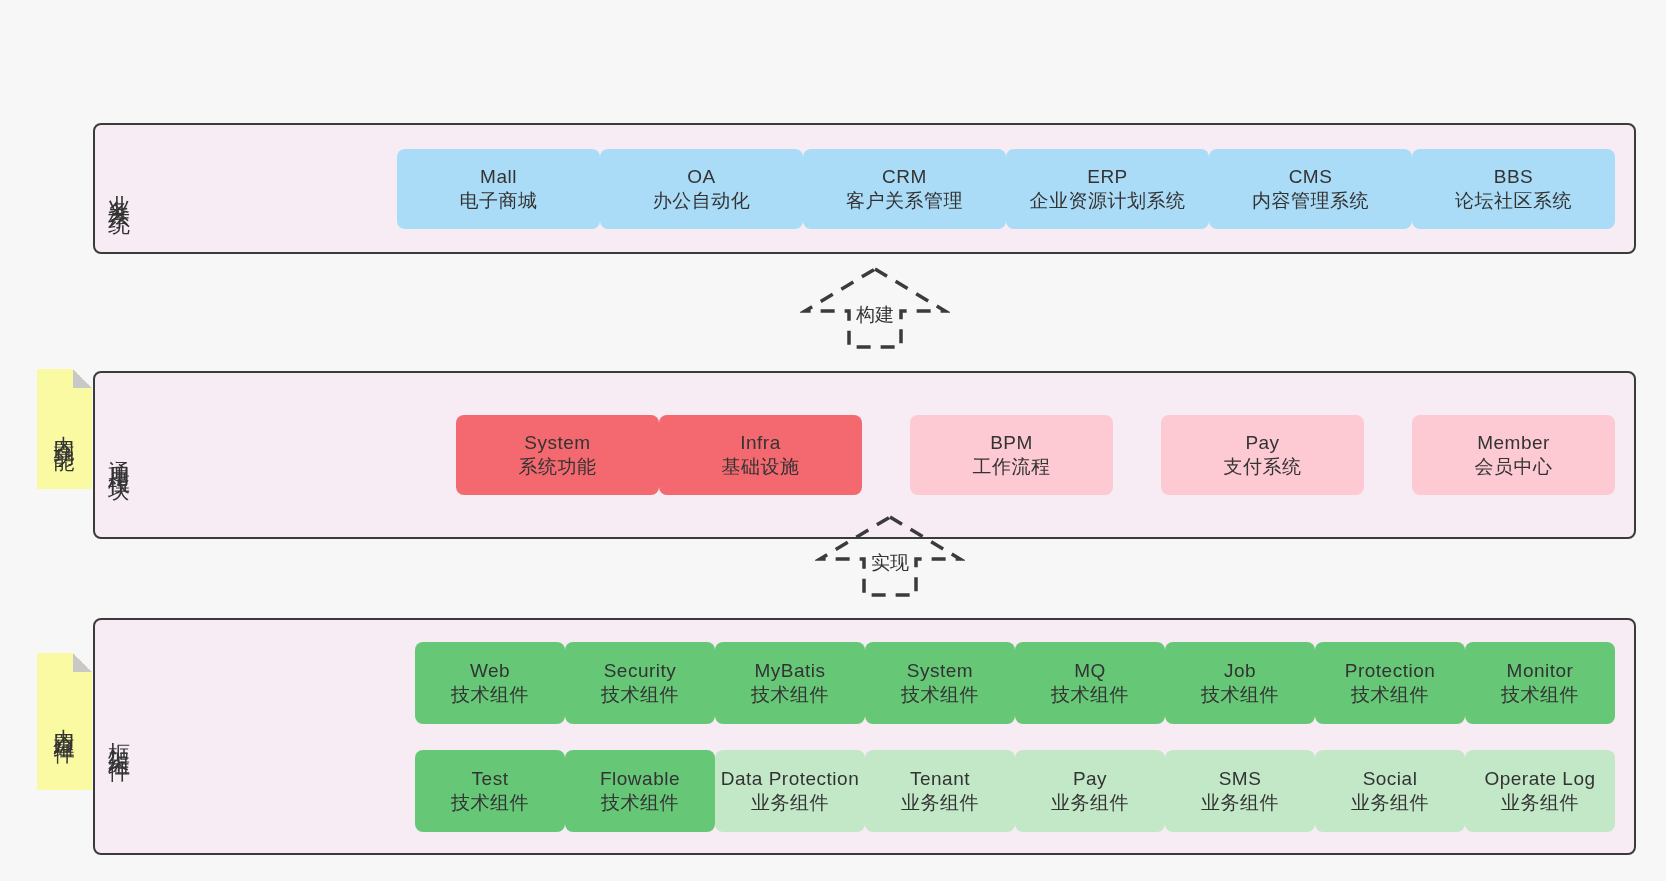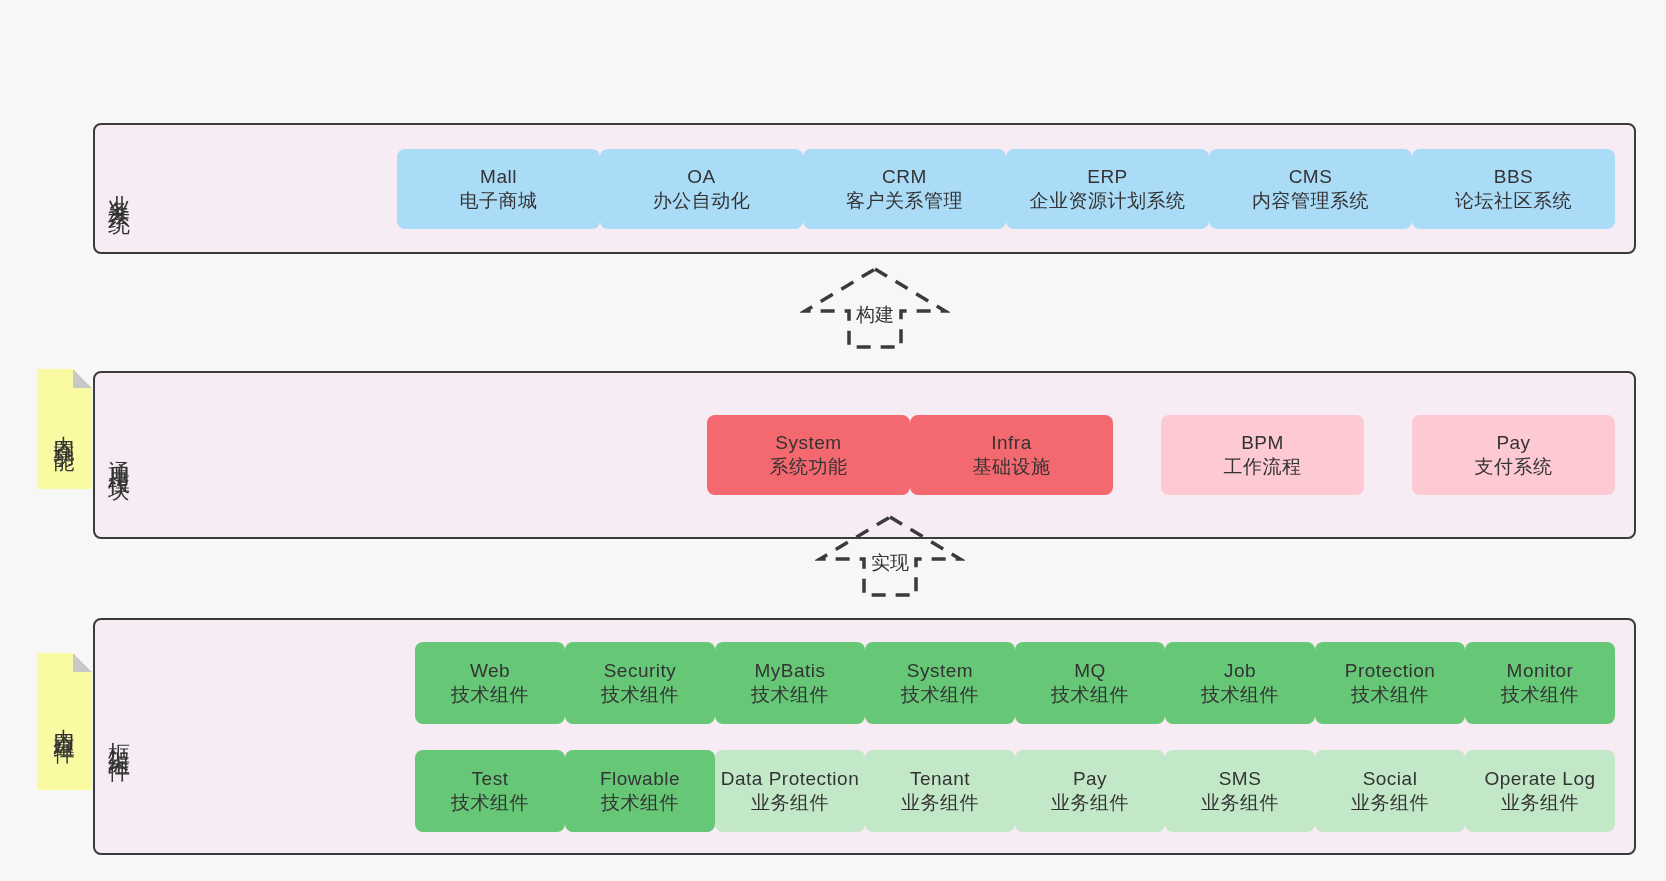--- a/index.html
+++ b/index.html
@@ -141,20 +141,24 @@
           <div>基础设施</div>
         </div>
         <div class="box pink w6">
           <div>BPM</div>
           <div>工作流程</div>
         </div>
         <div class="box pink w6">
           <div>Pay</div>
           <div>支付系统</div>
         </div>
+        <div class="box pink w6">
+          <div>Member</div>
+          <div>会员中心</div>
+        </div>
       </div>
     </div>
   </div>
 
   <div class="arrow-wrap arrow-implement">
     <svg width="150" height="84" viewBox="0 0 150 84">
       <polygon class="arrow-outline" points="75,3 145,45 101,45 101,81 49,81 49,45 5,45"></polygon>
     </svg>
     <span class="arrow-label">实现</span>
   </div>

